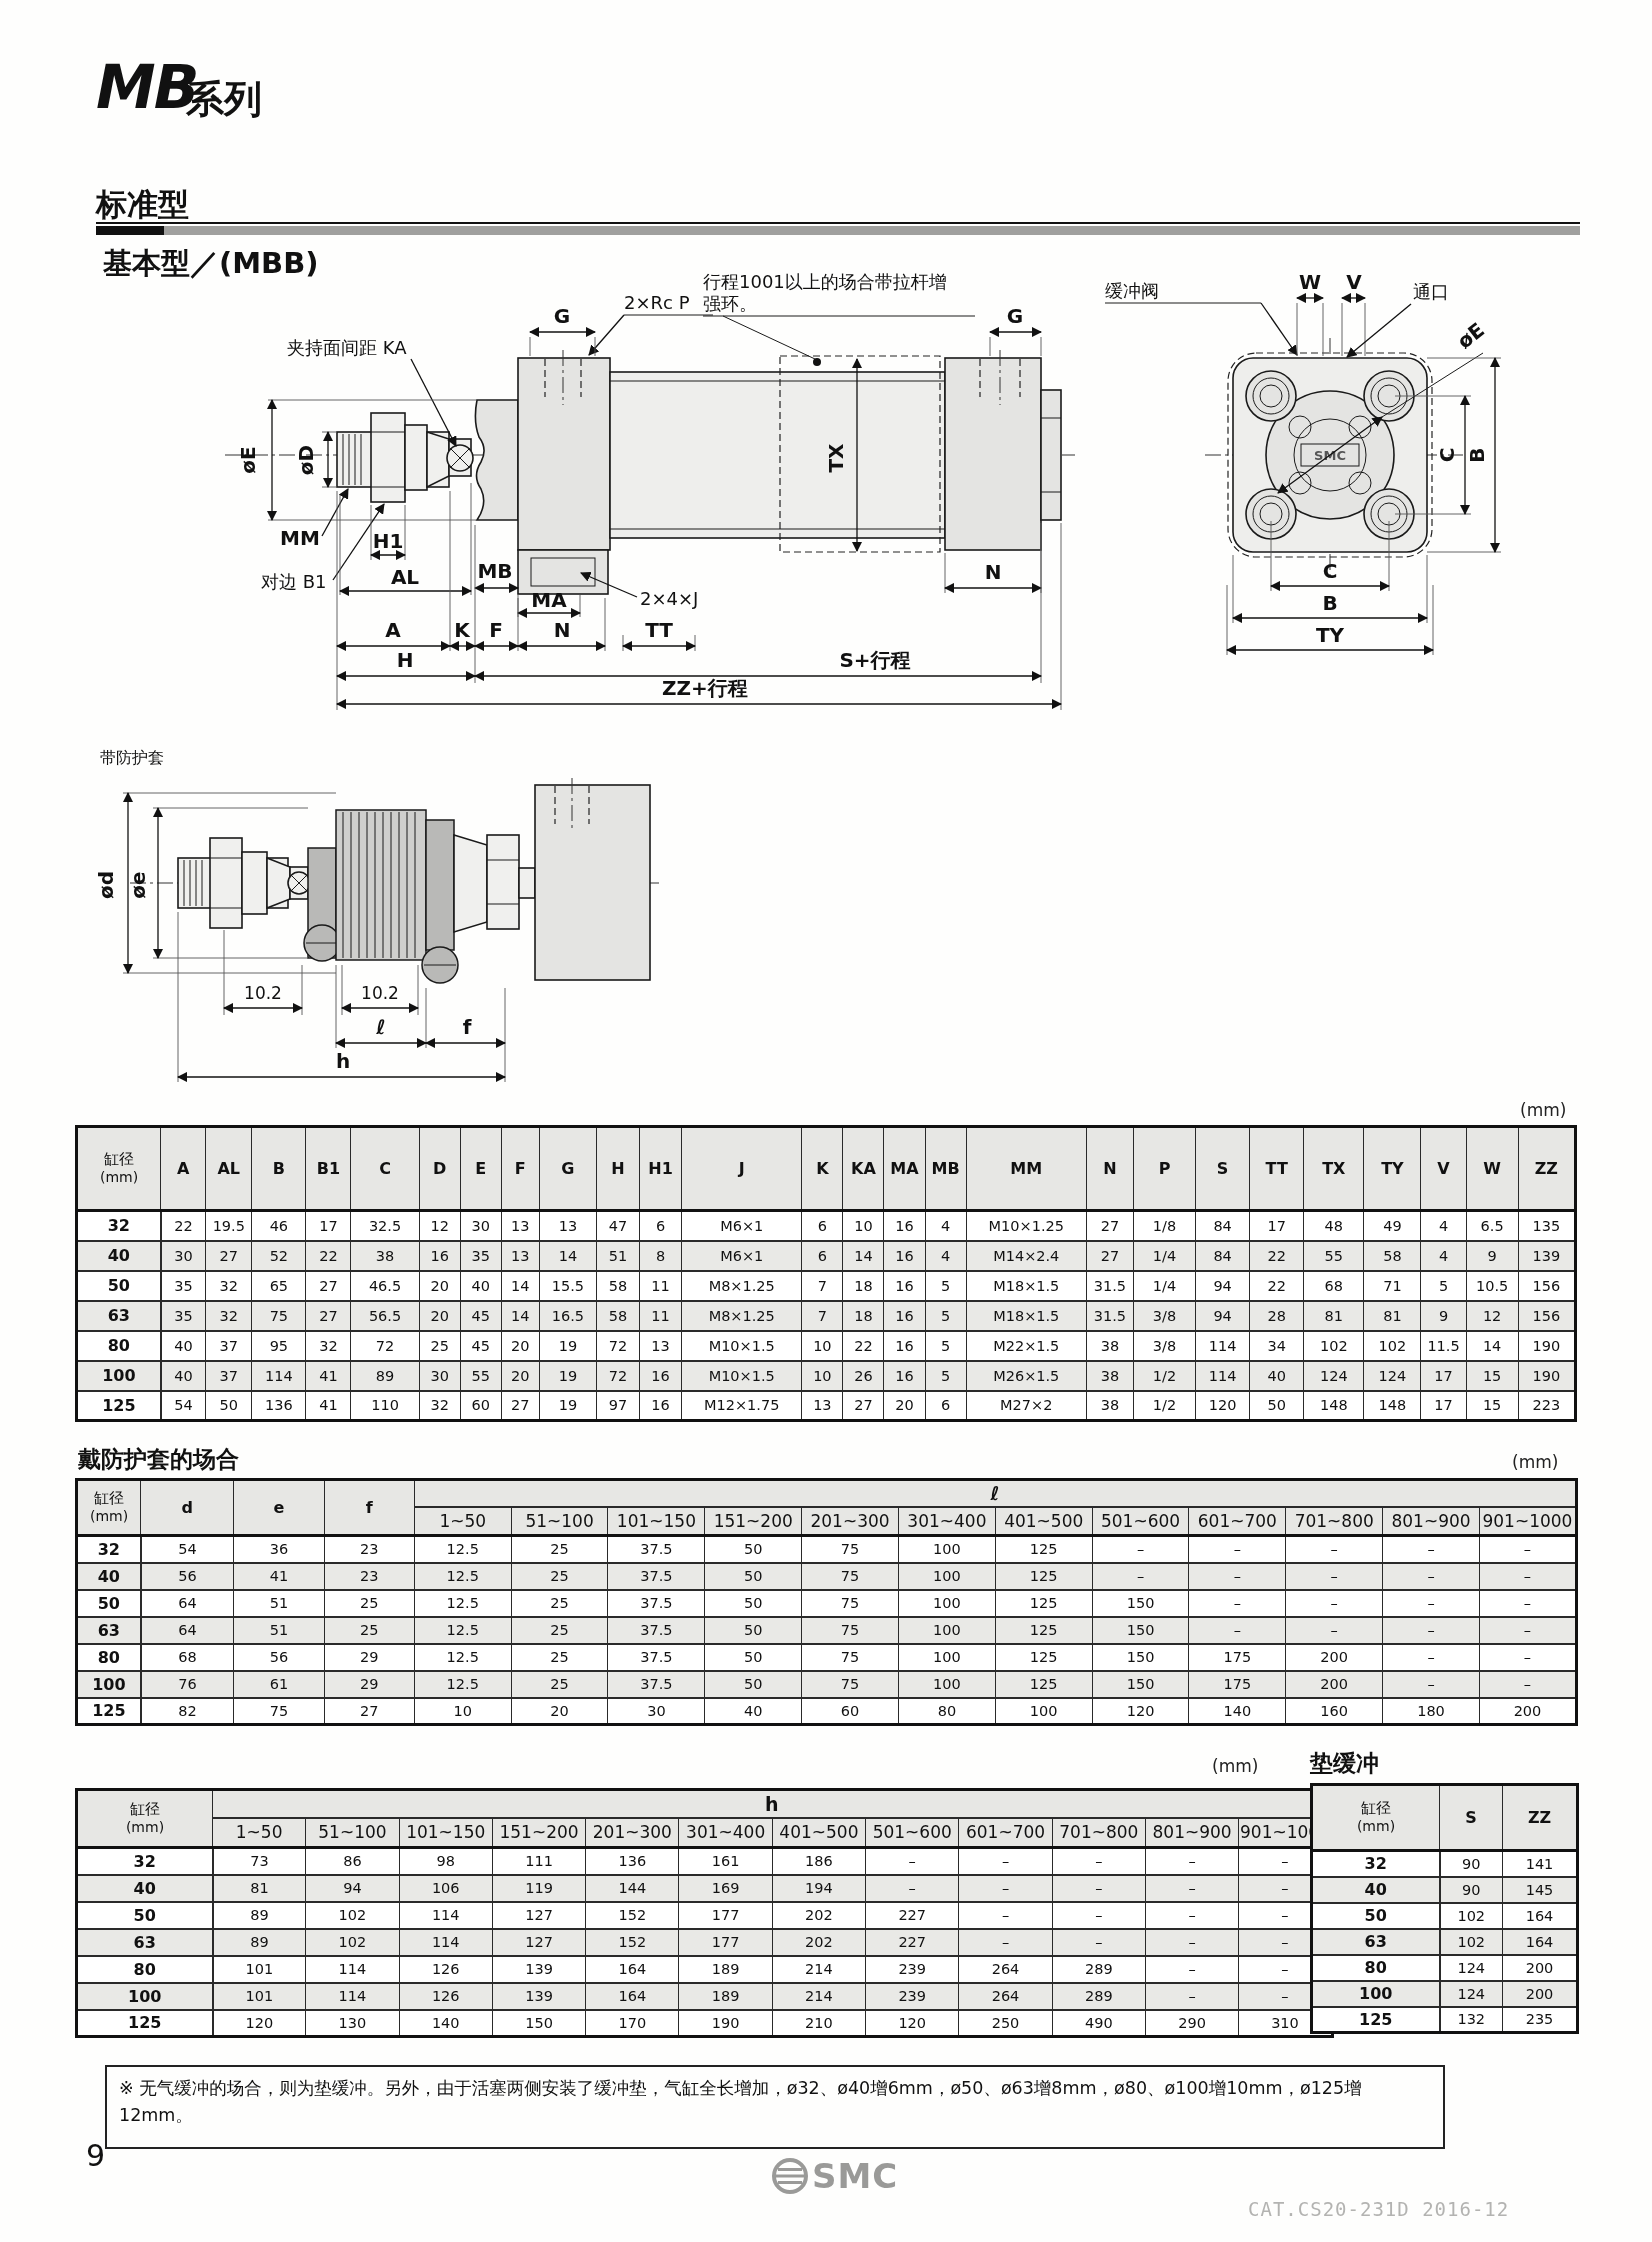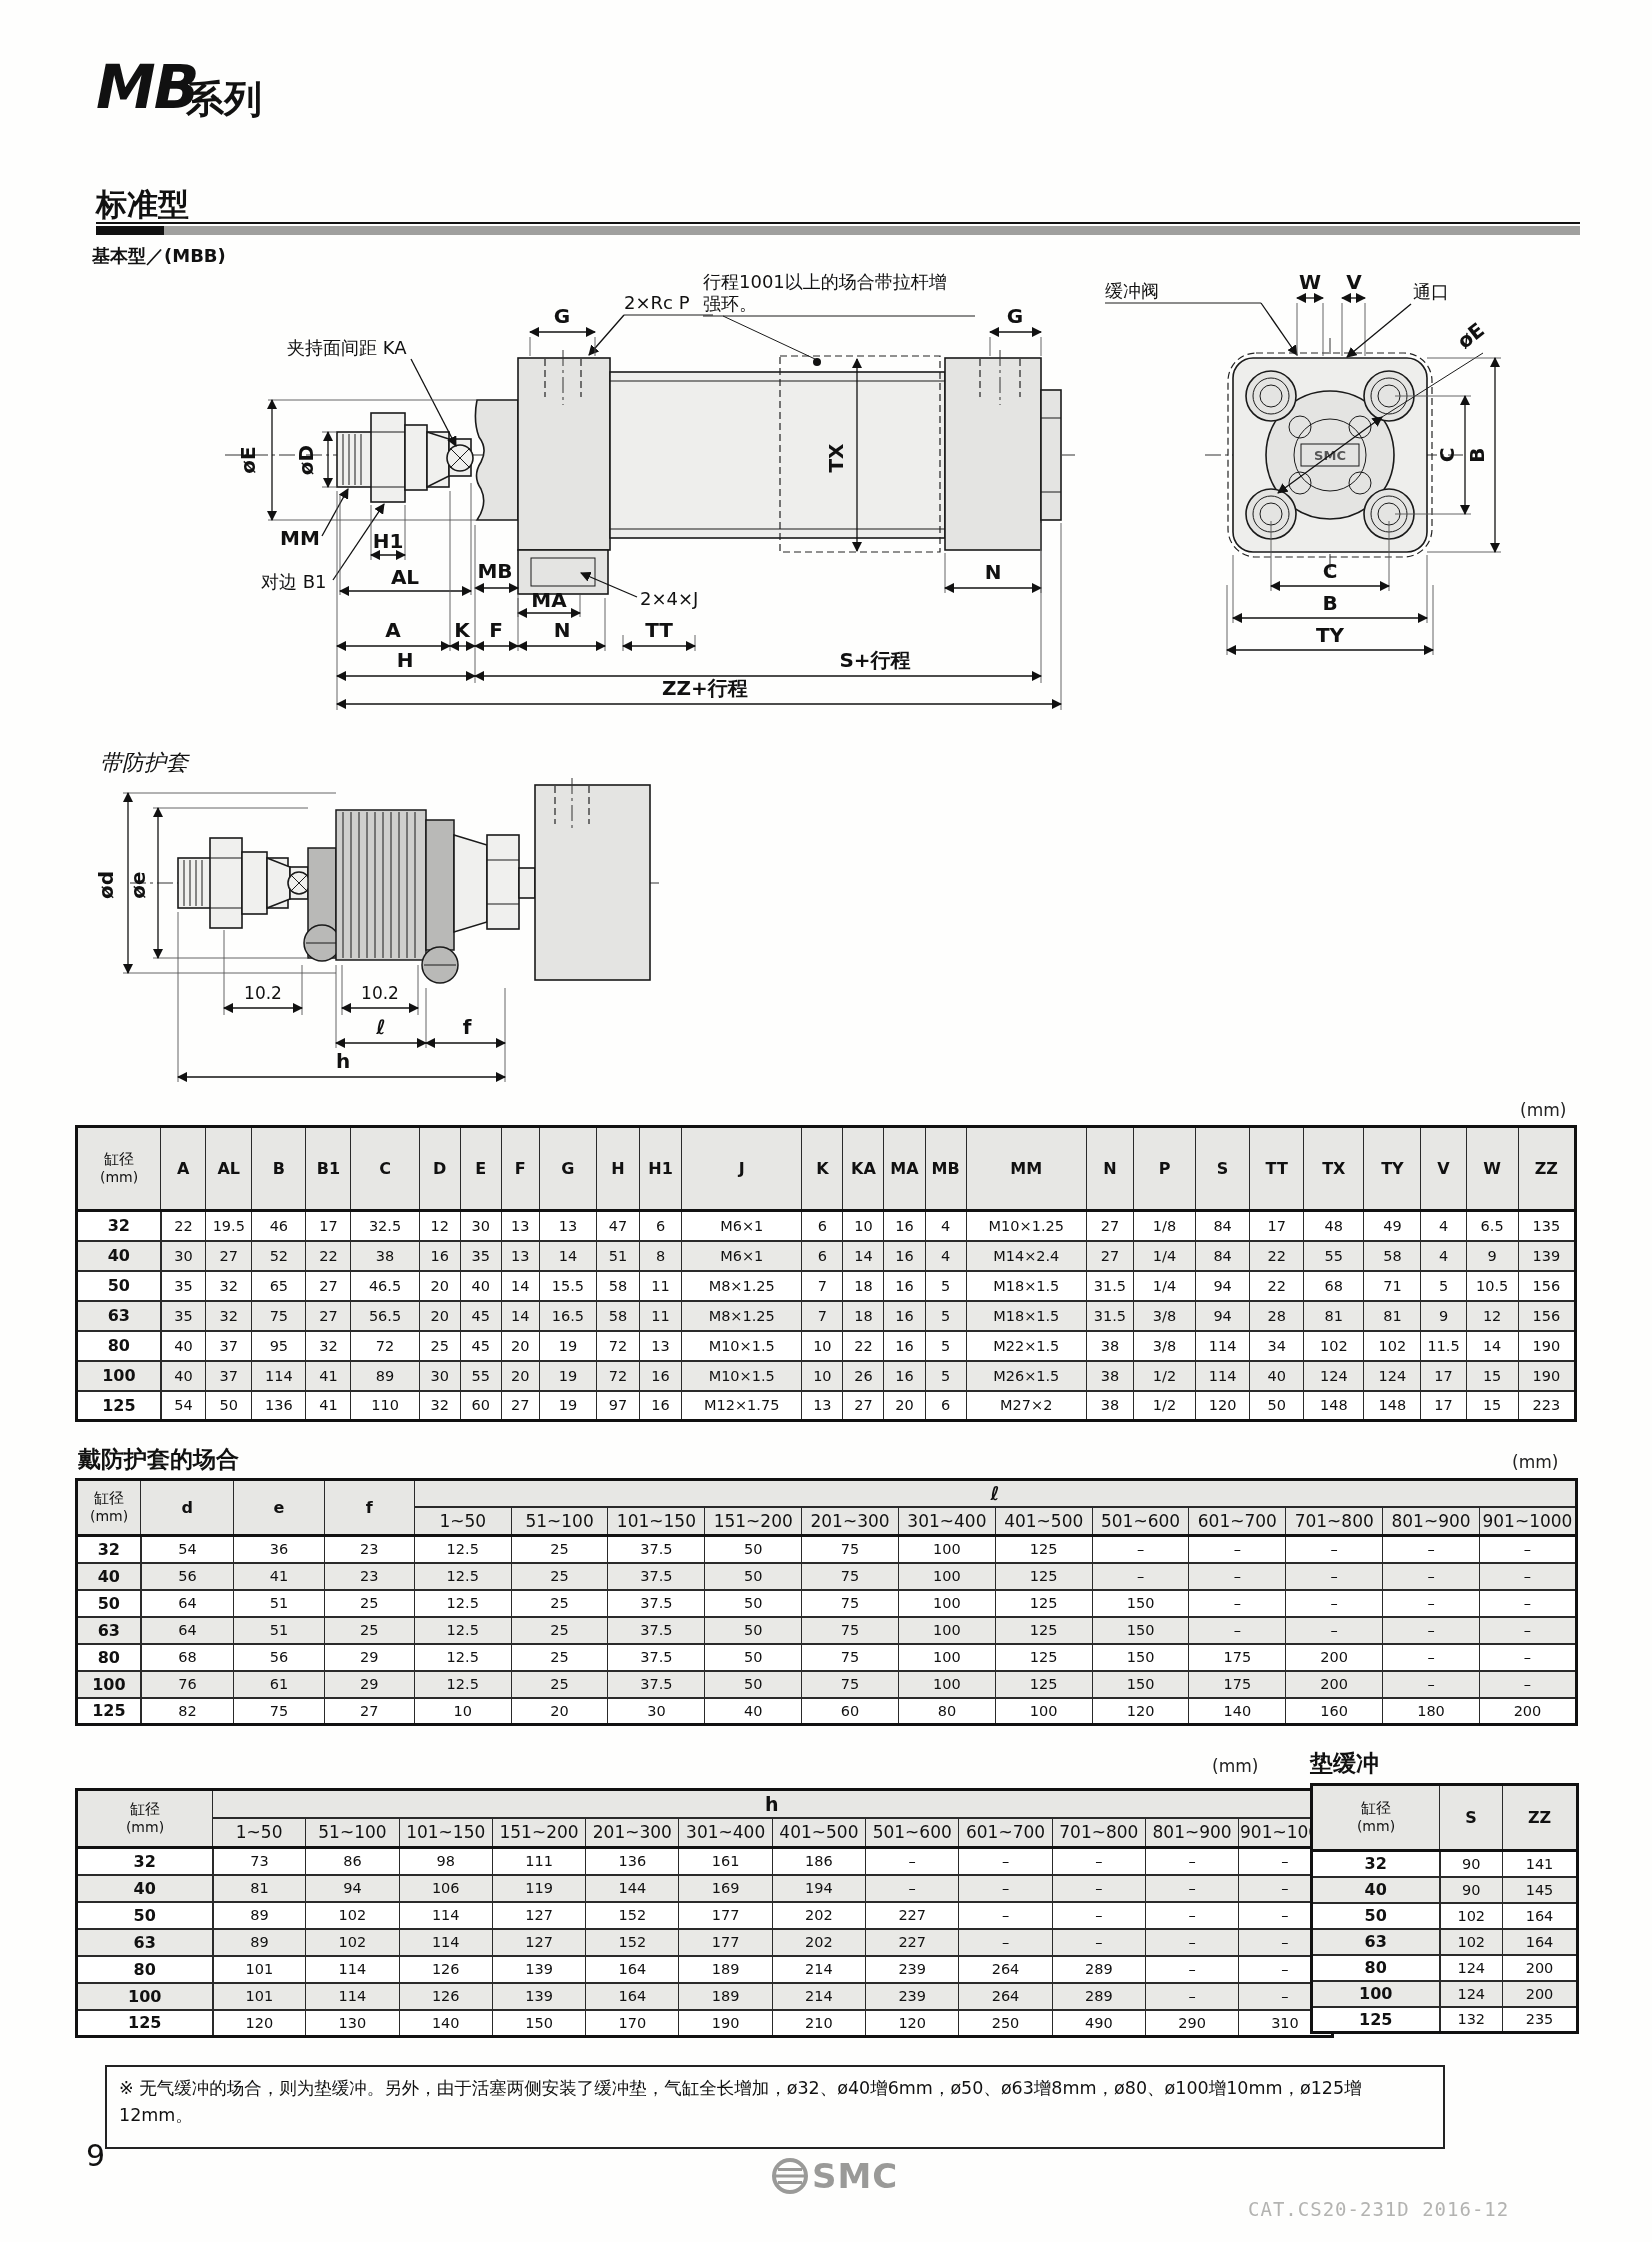--- a/index.html
+++ b/index.html
@@ -6,22 +6,22 @@
   #page{position:relative;width:1652px;height:2242px;background:#fefefd;
         font-family:"DejaVu Sans","Liberation Sans",sans-serif;color:#111;overflow:hidden;}
   .abs{position:absolute;}
   
   #series-title{left:96px;top:52px;font-size:60px;font-weight:bold;font-style:italic;letter-spacing:-2px;}
   #series-suffix{left:186px;top:74px;font-size:38px;font-weight:bold;}
   #section-title{left:96px;top:184px;font-size:31px;font-weight:bold;}
   #section-rule{left:96px;top:222px;width:1484px;height:2px;background:#111;}
   #bar-black{left:96px;top:226px;width:68px;height:9px;background:#111;}
   #bar-gray{left:164px;top:226px;width:1416px;height:9px;background:#a0a09e;}
-  #subsection-title{left:92px;top:244px;font-size:18px;font-weight:bold;}
-  .dwg-title{font-size:22px;font-style:italic;}
+  #subsection-title{left:103px;top:244px;font-size:29px;font-weight:bold;}
+  .dwg-title{font-size:16px;}
   .unit{font-size:17px;color:#222;}
   .tbl-title{font-size:23px;font-weight:bold;}
   
   svg{overflow:visible;}
   .part {fill:#f0f0ee;stroke:#1a1a1a;stroke-width:1.6;}
   .part2{fill:#e4e4e2;stroke:#1a1a1a;stroke-width:1.6;}
   .part3{fill:#eeeeec;stroke:#1a1a1a;stroke-width:1.6;}
   .dk   {fill:#b9b9b7;stroke:#1a1a1a;stroke-width:1.5;}
   .bel  {fill:#cfcfcd;stroke:#1a1a1a;stroke-width:1.5;}
   .dim  {stroke:#111;stroke-width:1.3;fill:none;}

